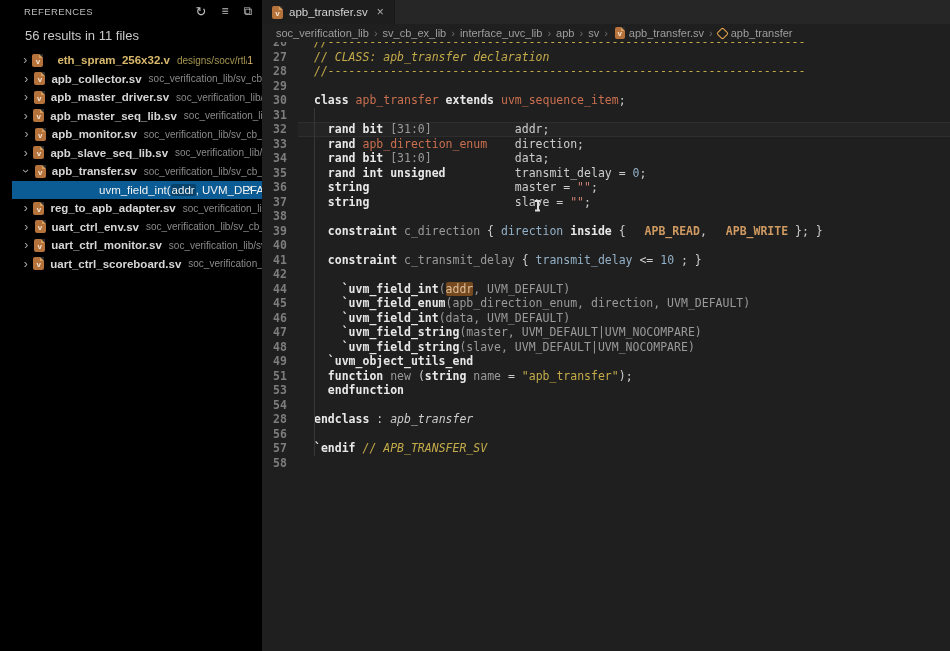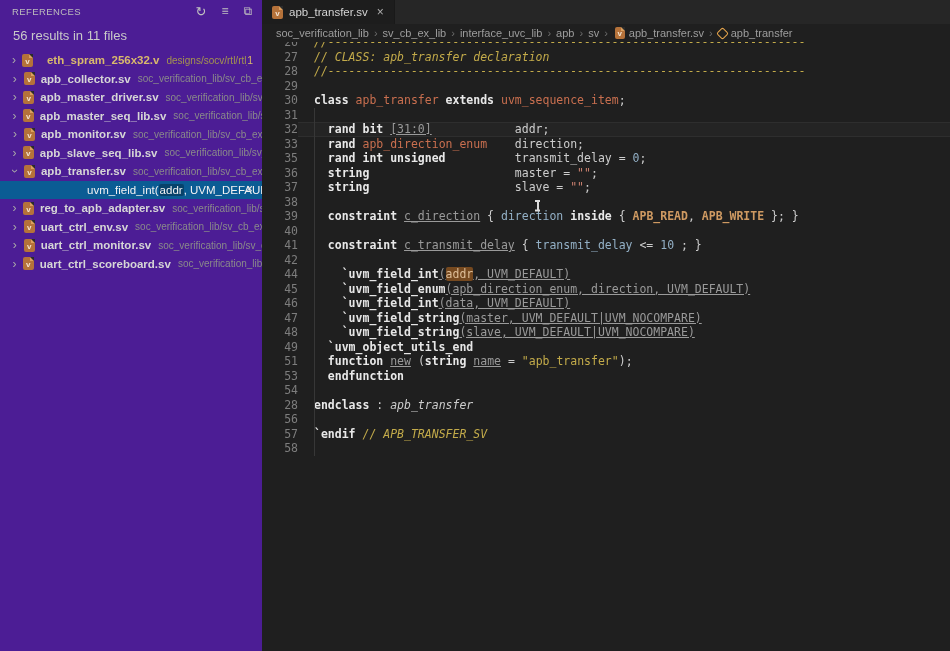--- a/index.html
+++ b/index.html
@@ -1,21 +1,21 @@
 <!DOCTYPE html>
 <html><head>
 <meta charset="utf-8">
 <style>
   * { margin:0; padding:0; box-sizing:border-box; }
   html,body { width:950px; height:651px; overflow:hidden; background:#1f1f1f;
               font-family:"Liberation Sans", sans-serif; }
   .app { display:flex; width:950px; height:651px; }
 
   
-  .sidebar { width:262px; min-width:262px; height:100%; background:#4c1d95; overflow:hidden; position:relative; }
+  .sidebar { width:262px; min-width:262px; height:100%; background:#000000; overflow:hidden; position:relative;padding-left:12px; }
   .sb-header { height:22px; display:flex; align-items:center; padding:0 10px 0 12px; }
   .sb-title { flex:1; font-size:9.5px; letter-spacing:.4px; color:#bdbdbd; }
   .sb-tools { display:flex; gap:15px; align-items:center; }
   .sb-tool { color:#c0c0c0; font-size:13px; line-height:1; cursor:pointer; }
   .sb-tool.small { font-size:12px; }
   .sb-summary { padding:6px 0 8px 13px; font-size:13px; color:#c9c9c9; }
 
   .tree { width:100%; }
   .row { height:18.5px; display:flex; align-items:center; font-size:11.5px; color:#d6d6d6; cursor:pointer; }
   .file-row { padding-left:8px; }
@@ -51,30 +51,30 @@
                 align-items:center; padding-left:14px; font-size:11px; color:#9d9d9d; }
   .crumb { display:flex; align-items:center; cursor:pointer; white-space:pre; }
   .crumb-sep { color:#6d6d6d; margin:0 5px; font-size:11px; }
   .crumb .ficon { width:10px; height:12px; margin-right:4px; }
   .class-icon { width:9px; height:9px; border:1.5px solid #e8a64c; border-radius:2px;
                 margin-right:4px; position:relative; transform:rotate(45deg); }
 
   .code { position:relative; z-index:1; margin-top:-7px; font-family:"DejaVu Sans Mono", monospace;
           font-size:11.5px; line-height:14.5px; }
   .cline { display:flex; height:14.5px; }
-  .gutter { width:36px; text-align:right; color:#7d7d7d; flex:none; user-select:none; }
+  .gutter { width:36px; text-align:center; color:#7d7d7d; flex:none; user-select:none;font-weight:bold; }
   .ccontent { flex:1; white-space:pre; padding-left:16px; }
   .cur .ccontent { background:#242424; box-shadow:inset 0 1px 0 #2e2e2e, inset 0 -1px 0 #2e2e2e; }
 
   .seg-k { color:#e8e8e8; font-weight:bold; }
   .seg-m { color:#e6e6e6; font-weight:bold; }
   .seg-p { color:#cdcdcd; }
-  .seg-g { color:#9a9a9a;text-decoration:underline; }
+  .seg-g { color:#9a9a9a; }
   .seg-t { color:#c96f4f; }
-  .seg-o { color:#cf9a62; font-weight:bold; }
+  .seg-o { color:#cf9a62; font-weight:bold;margin-left:12px; }
   .seg-c { color:#c3ab4a; font-style:italic; }
   .seg-y { color:#c3ab4a; }
   .seg-s { color:#cd8270; }
   .seg-n { color:#93b0c6; }
   .seg-b { color:#93b0c6; }
   .seg-it { color:#cdcdcd; font-style:italic; }
   .seg-hl { background:#76491f; color:#ddbd97; border-radius:2px; }
 
   .indent-guide { position:absolute; left:52px; top:73px; width:1px; height:348px; background:#373737; }
 
@@ -224,20 +224,24 @@
         </div>
         <div class="cline cur">
           <span class="gutter">32</span>
           <span class="ccontent"><span class="seg-k">  rand bit </span><span class="seg-g">[31:0]</span><span class="seg-p">            addr;</span></span>
         </div>
         <div class="cline">
           <span class="gutter">33</span>
           <span class="ccontent"><span class="seg-k">  rand </span><span class="seg-t">apb_direction_enum</span><span class="seg-p">    direction;</span></span>
         </div>
         <div class="cline">
+          <span class="gutter">34</span>
+          <span class="ccontent"><span class="seg-k">  rand bit </span><span class="seg-g">[31:0]</span><span class="seg-p">            data;</span></span>
+        </div>
+        <div class="cline">
           <span class="gutter">35</span>
           <span class="ccontent"><span class="seg-k">  rand int unsigned</span><span class="seg-p">          transmit_delay = </span><span class="seg-n">0</span><span class="seg-p">;</span></span>
         </div>
         <div class="cline">
           <span class="gutter">36</span>
           <span class="ccontent"><span class="seg-k">  string</span><span class="seg-p">                     master = </span><span class="seg-s">""</span><span class="seg-p">;</span></span>
         </div>
         <div class="cline">
           <span class="gutter">37</span>
           <span class="ccontent"><span class="seg-k">  string</span><span class="seg-p">                     slave = </span><span class="seg-s">""</span><span class="seg-p">;</span></span>

